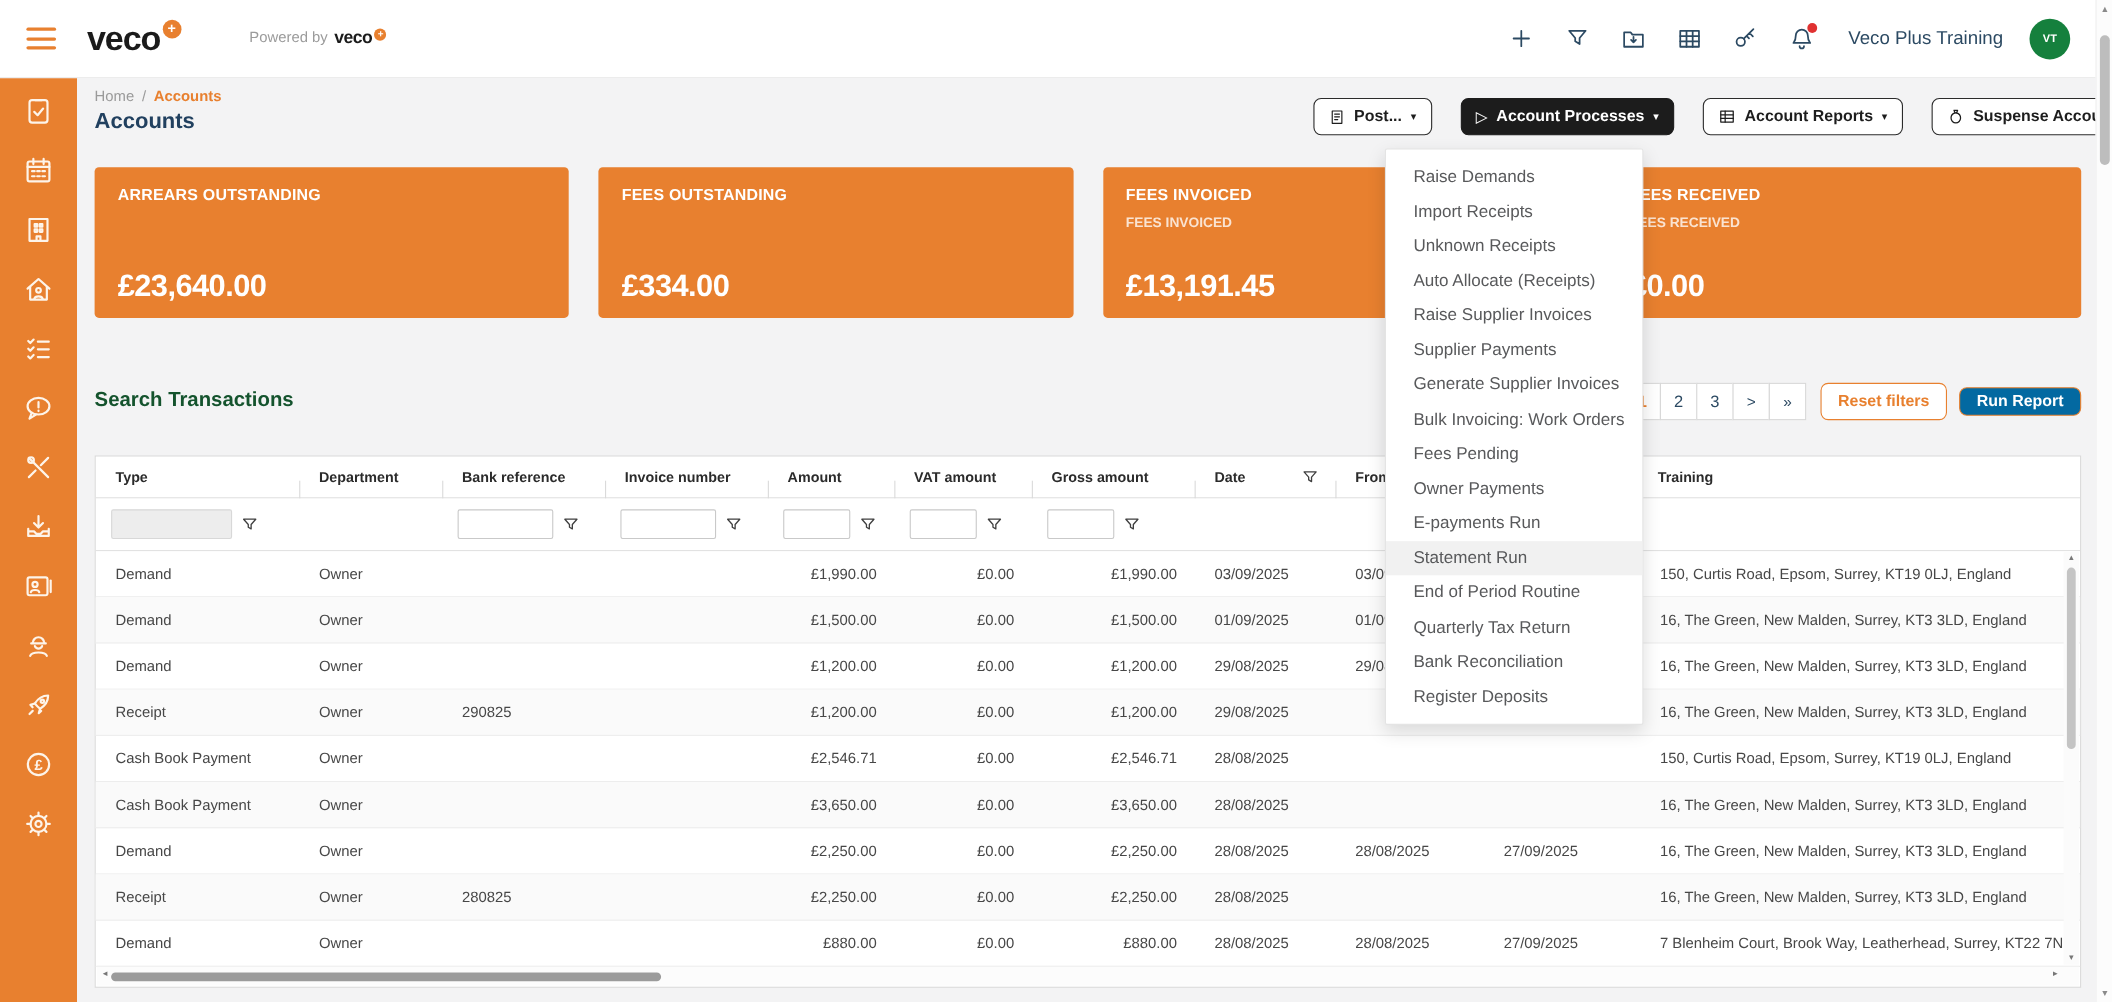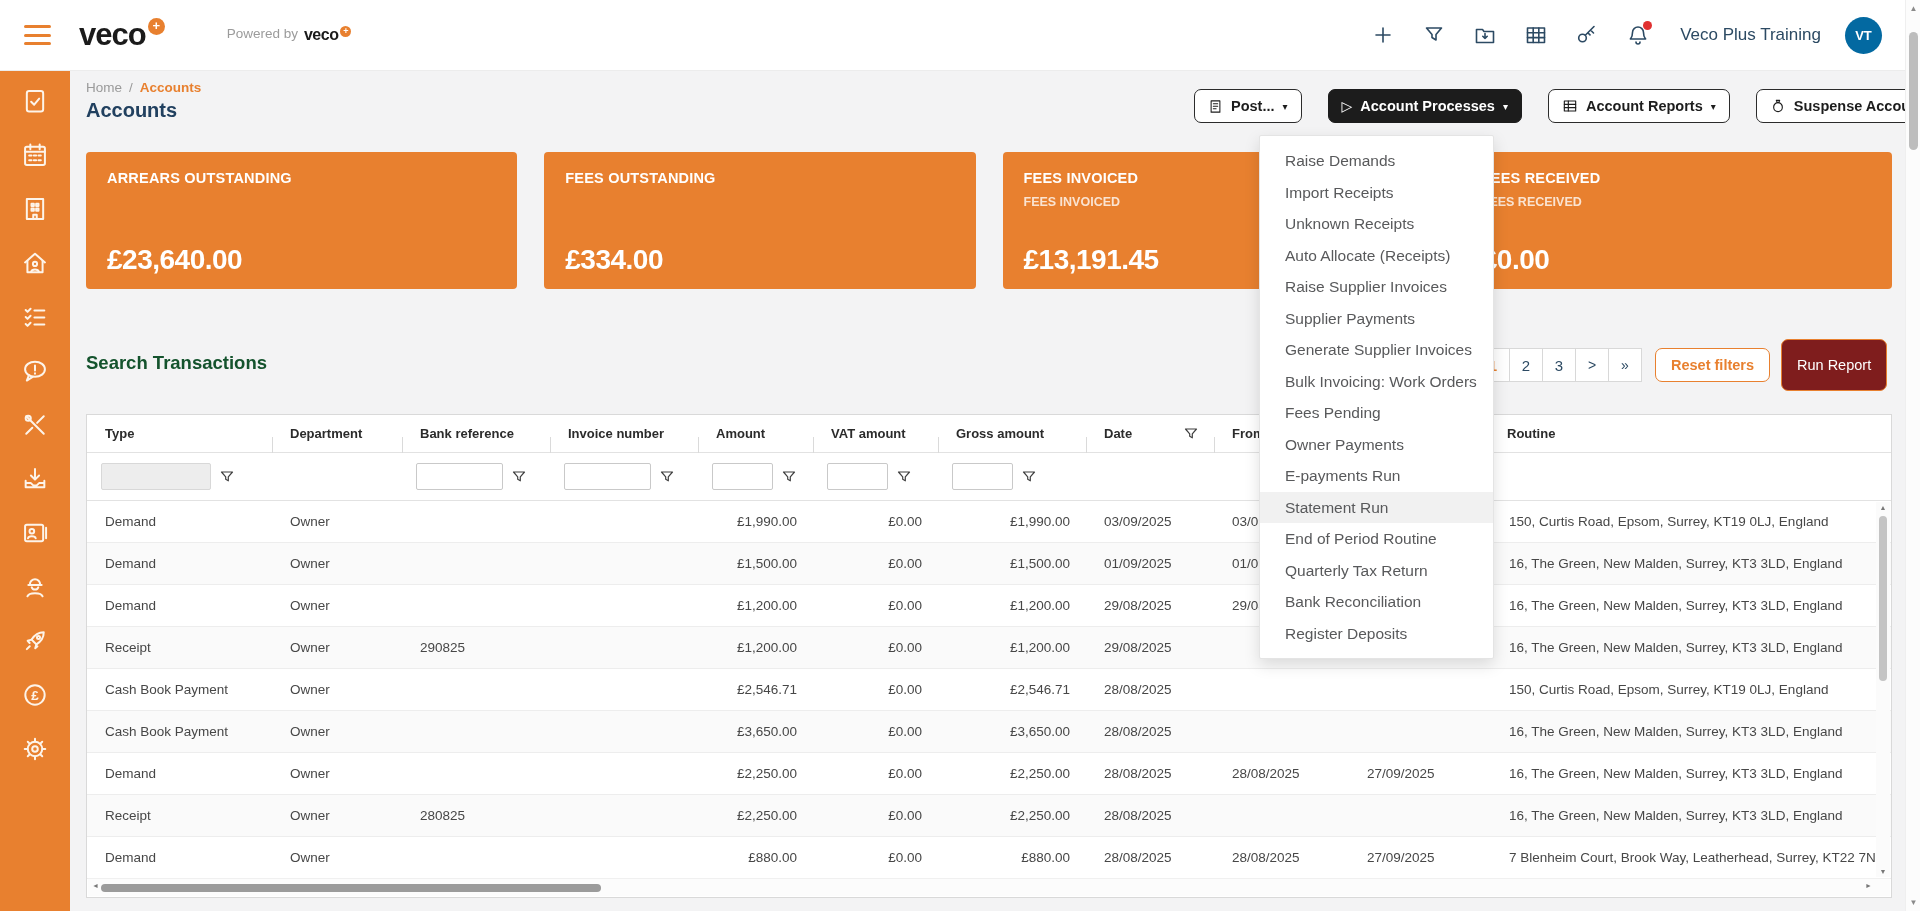--- a/index.html
+++ b/index.html
@@ -21,22 +21,22 @@
     font-size:13px; line-height:16px; text-align:center; font-weight:bold; margin:1px 0 0 2px; letter-spacing:0; }
   .powered { margin-left:62px; font-size:13.5px; color:#9B9B9B; display:flex; align-items:flex-start; }
   .powered .pb-brand { font-size:16px; font-weight:bold; color:#1B1B1B; margin-left:6px; letter-spacing:-.5px; }
   .plus-badge.small { width:11px; height:11px; font-size:9px; line-height:10px; margin-top:0; }
   .tb-spacer { flex:1; }
   .tb-icons { display:flex; align-items:center; gap:27px; margin-right:30px; }
   .tb-icon { width:24px; height:24px; position:relative; cursor:pointer; }
   .tb-icon svg { stroke:#2C4A63; fill:none; stroke-width:1.6; stroke-linecap:round; stroke-linejoin:round; }
   .notif-dot { position:absolute; right:-2px; top:-2px; width:9px; height:9px; border-radius:50%; background:#E03131; }
   .user-name { font-size:17px; color:#2C4A63; margin-right:24px; white-space:nowrap; }
-  .avatar { width:37px; height:37px; border-radius:50%; background:#0369a1; color:#fff; font-weight:bold;
-    font-size:13px; display:flex; align-items:center; justify-content:center; margin-right:20px; cursor:pointer; }
+  .avatar { width:37px; height:37px; border-radius:50%; background:#15803d; color:#fff; font-weight:bold;
+    font-size:10px; display:flex; align-items:center; justify-content:center; margin-right:20px; cursor:pointer; }
 
   
   .sidebar { position:absolute; left:0; top:71px; bottom:0; width:70px; background:#E8802F;
     display:flex; flex-direction:column; align-items:center; padding-top:16px; gap:26px; z-index:5; }
   .sb-icon { width:28px; height:28px; cursor:pointer; }
   .sb-icon svg { stroke:#FDF4EA; fill:none; stroke-width:1.7; stroke-linecap:round; stroke-linejoin:round; }
 
   
   .breadcrumb { position:absolute; left:86px; top:80px; font-size:13.5px; color:#9A9A9A; }
   .breadcrumb .sep { margin:0 7px; }
@@ -62,22 +62,22 @@
   
   .section-title { position:absolute; left:86px; top:352px; font-size:18.5px; font-weight:bold; color:#14532d; }
   .controls { position:absolute; left:1476px; top:348px; height:34px; display:flex; align-items:center; z-index:3; }
   .page-box { width:34px; height:34px; background:#fff; border:1px solid #D8D8D8; margin-left:-1px;
     display:flex; align-items:center; justify-content:center; font-size:15px; color:#2C4A63; cursor:pointer; }
   .page-box:first-child { margin-left:0; }
   .page-box.active { color:#E8802F; font-weight:bold; }
   .page-box.chev { font-size:14px; color:#2C4A63; }
   .reset-btn { margin-left:13px; height:34px; padding:0 15px; background:#fff; border:1.5px solid #E8802F;
     border-radius:7px; color:#E8802F; font-weight:bold; font-size:14.5px; display:flex; align-items:center; cursor:pointer; }
-  .run-btn { margin-left:11px; height:52px; padding:0 15px; background:#7f1d1d; border:1px solid #E8802F;
-    border-radius:7px; color:#fff; font-weight:normal; font-size:14.5px; display:flex; align-items:center; cursor:pointer; }
+  .run-btn { margin-left:11px; height:26px; padding:0 15px; background:#0369a1; border:1px solid #E8802F;
+    border-radius:7px; color:#fff; font-weight:bold; font-size:14.5px; display:flex; align-items:center; cursor:pointer; }
 
   
   .table { position:absolute; left:86px; top:414px; width:1806px; height:484px; background:#fff;
     border:1px solid #D9D9D9; z-index:2; }
   .trow { display:grid; grid-template-columns:185px 130px 148px 148px 115px 125px 148px 128px 135px 140px minmax(0,1fr);
     align-items:center; }
   .thead { height:38px; border-bottom:1px solid #E2E2E2; font-size:13px; font-weight:bold; color:#2B2B2B; }
   .thead .cell { position:relative; padding-left:18px; display:flex; align-items:center; white-space:nowrap; }
   .thead .cell + .cell::before { content:""; position:absolute; left:0; top:11px; height:16px; width:1px; background:#DADADA; }
   .funnel { width:14px; height:13px; }
@@ -359,21 +359,21 @@
     <div class="cell">
       <span>Date</span>
       <span class="funnel">
           <svg viewBox="0 0 14 12" width="14" height="13">
             <path d="M1.5 1.5h11L8.3 6.3v4L5.7 8.8V6.3z"></path>
           </svg>
         </span>
     </div>
     <div class="cell">From</div>
     <div class="cell">To</div>
-    <div class="cell">Routine</div>
+    <div class="cell">Training</div>
   </div>
 
   <div class="trow tfilter">
     <div class="cell">
         <input class="filter-input w-lg" disabled="" style="">
       <span class="funnel">
           <svg viewBox="0 0 14 12" width="14" height="13">
             <path d="M1.5 1.5h11L8.3 6.3v4L5.7 8.8V6.3z"></path>
           </svg>
         </span>

